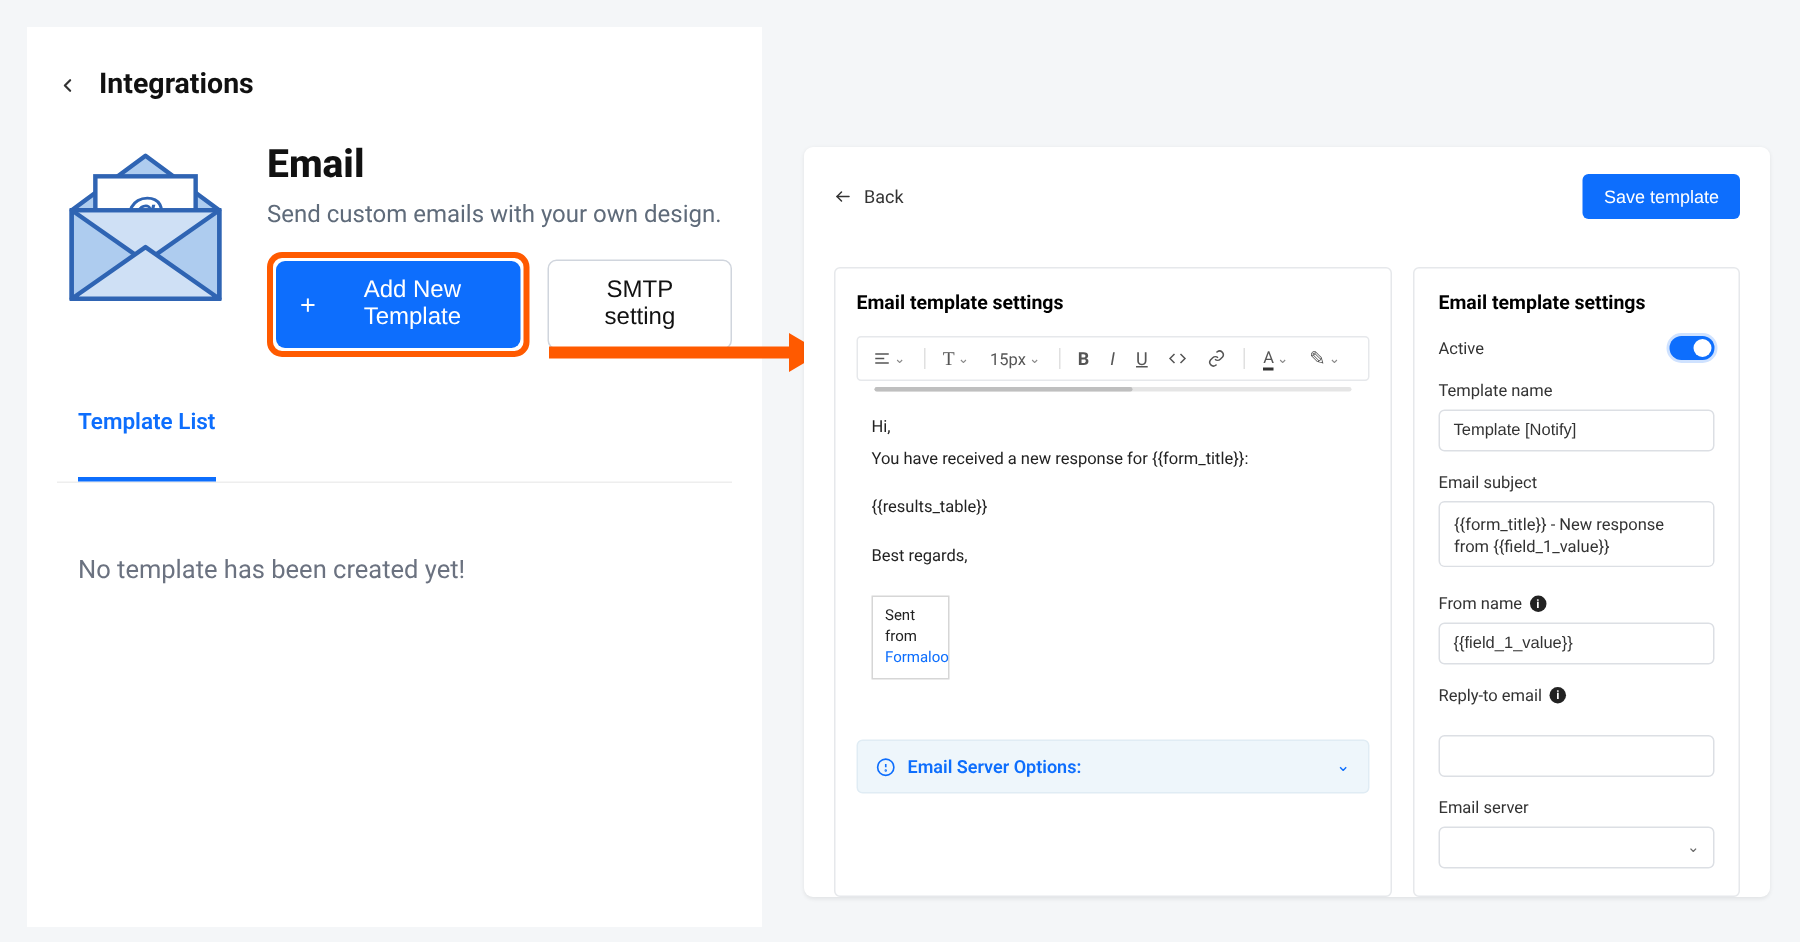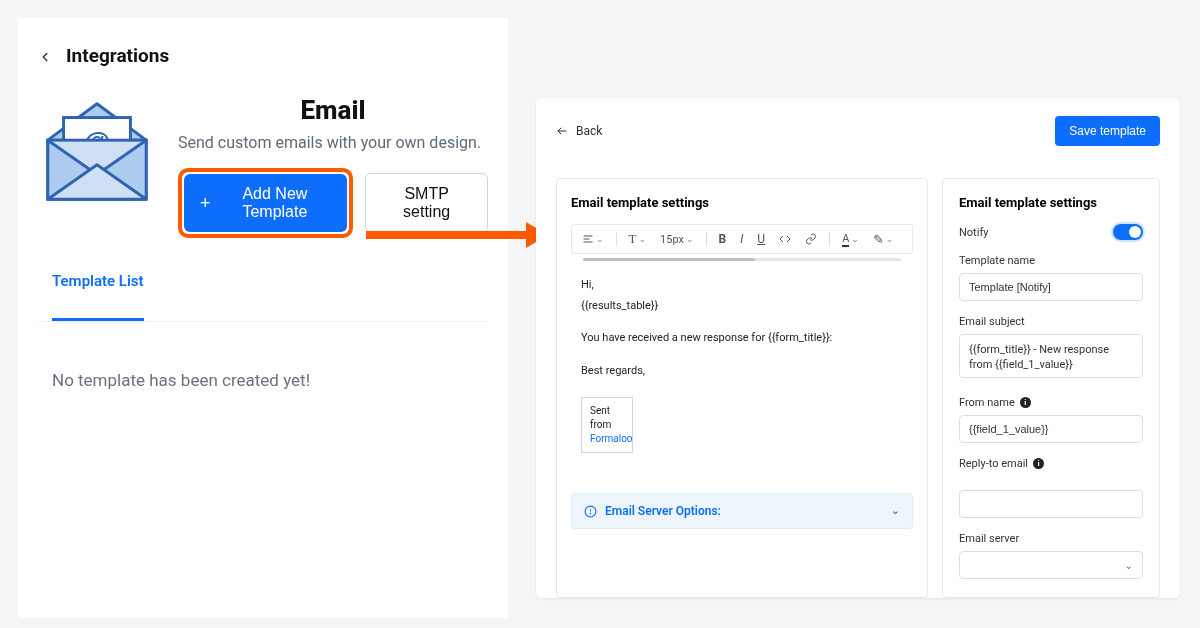--- a/index.html
+++ b/index.html
@@ -24,21 +24,21 @@
   }
   .lp-header { display: flex; align-items: center; gap: 14px; margin-bottom: 28px; }
   .lp-back { width: 14px; height: 14px; cursor: pointer; }
   .lp-title { font-size: 19px; font-weight: 700; color: #111; }
   .lp-hero { display: flex; gap: 22px; align-items: flex-start; margin-bottom: 24px; }
   .lp-envelope {
     width: 118px; height: 110px; flex-shrink: 0;
     display: flex; align-items: center; justify-content: center;
   }
   .lp-hero-right { padding-top: 0; }
-  .lp-h1 { font-size: 26px; font-weight: 800; color: #111; margin-bottom: 8px; text-align: center; }
+  .lp-h1 { font-size: 26px; font-weight: 800; color: #111; margin-bottom: 8px; }
   .lp-sub { font-size: 16px; color: #5f6b7a; margin-bottom: 16px; }
   .lp-btns { display: flex; gap: 12px; align-items: center; }
 
   .highlight-box {
     border: 4px solid #ff5a00;
     border-radius: 10px;
     padding: 2px;
     display: inline-block;
   }
   .btn-primary {
@@ -308,22 +308,22 @@
             </span>
             <span class="tb-item">
               <span style="font-size:13px;">✎</span>
               <span class="tb-drop">⌄</span>
             </span>
           </div>
           <div class="scroll-indicator"></div>
 
           <div class="editor-body">
             <p>Hi,</p>
+            <p class="gap">You have received a new response for {{form_title}}:</p>
             <p class="gap">{{results_table}}</p>
-            <p class="gap">You have received a new response for {{form_title}}:</p>
             <p>Best regards,</p>
             <div class="sent-box">
               <span>Sent from </span><a href="#">Formaloo</a>
             </div>
           </div>
 
           <div class="server-opts">
             <div class="server-opts-left">
               <svg width="13" height="13" viewBox="0 0 24 24" fill="none" stroke="#0d6efd" stroke-width="2">
                   <circle cx="12" cy="12" r="10"></circle>
@@ -337,21 +337,21 @@
         </div>
       </div>
     </div>
 
     <div class="rp-right">
       <div class="card">
         <div class="card-pad">
           <div class="settings-h">Email template settings</div>
 
           <div class="row-flex">
-            <span class="label" style="margin:0">Notify</span>
+            <span class="label" style="margin:0">Active</span>
             <div class="toggle"></div>
           </div>
 
           <div class="field">
             <span class="label">Template name</span>
             <input class="input" value="Template [Notify]" style="">
           </div>
 
           <div class="field">
             <span class="label">Email subject</span>

